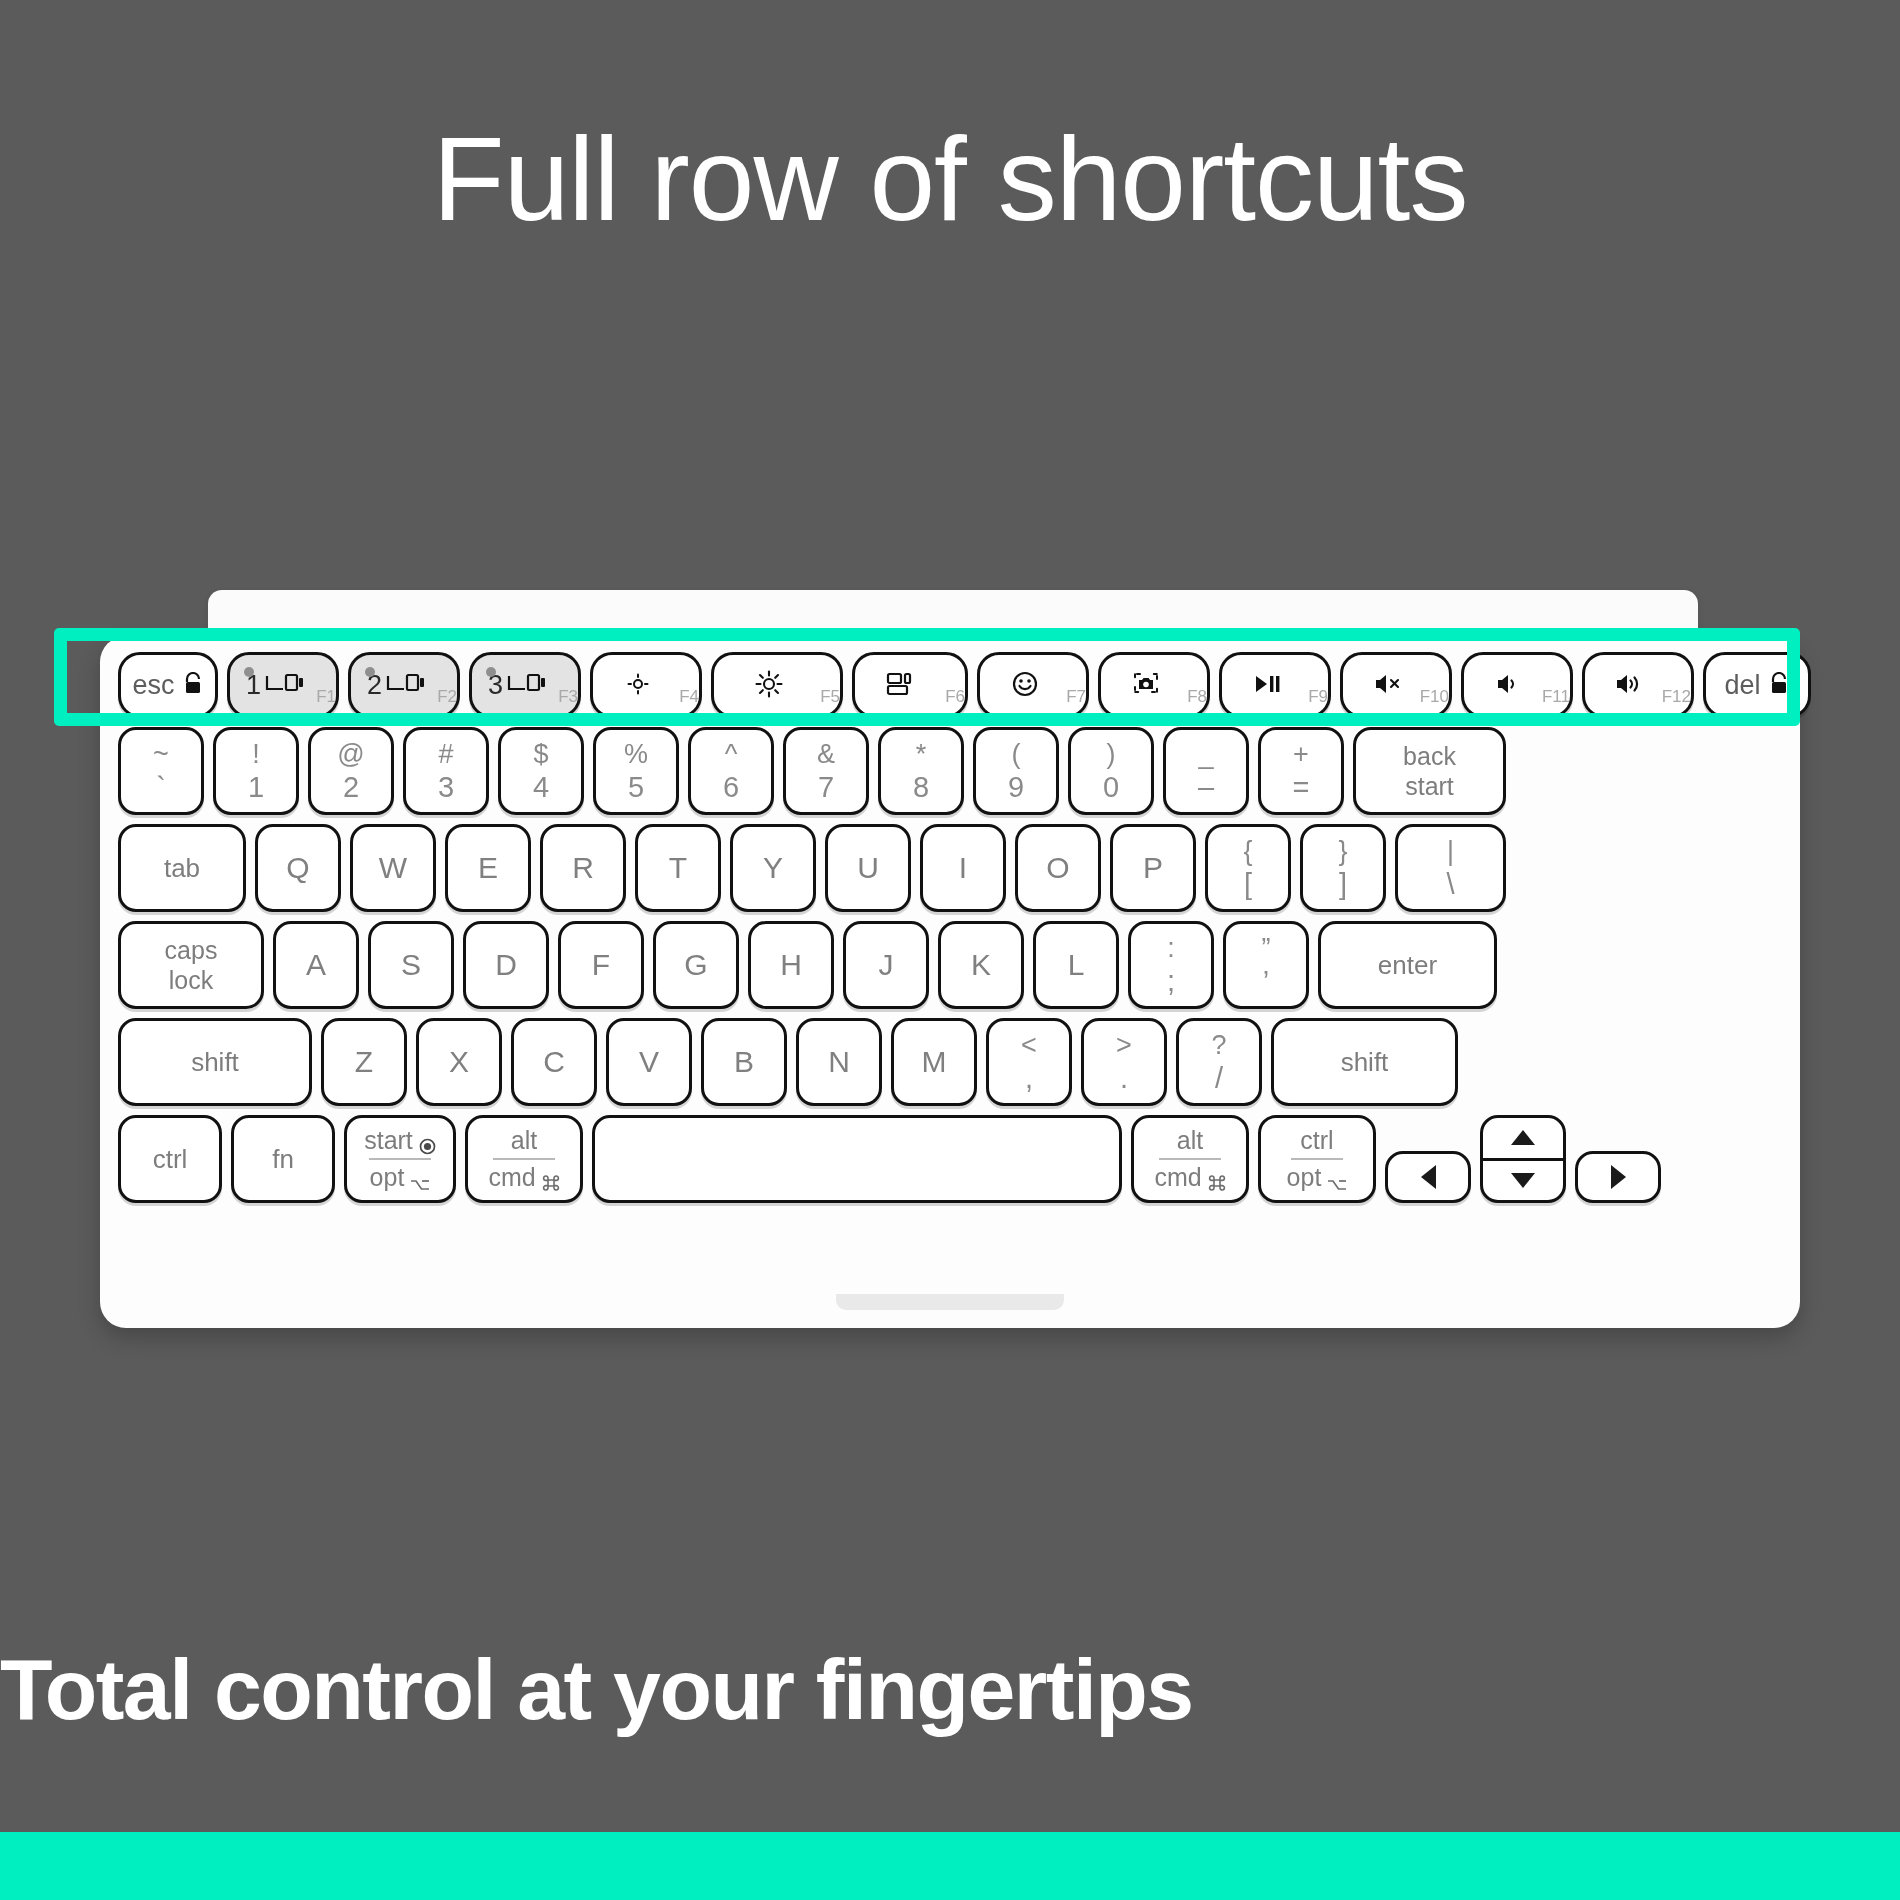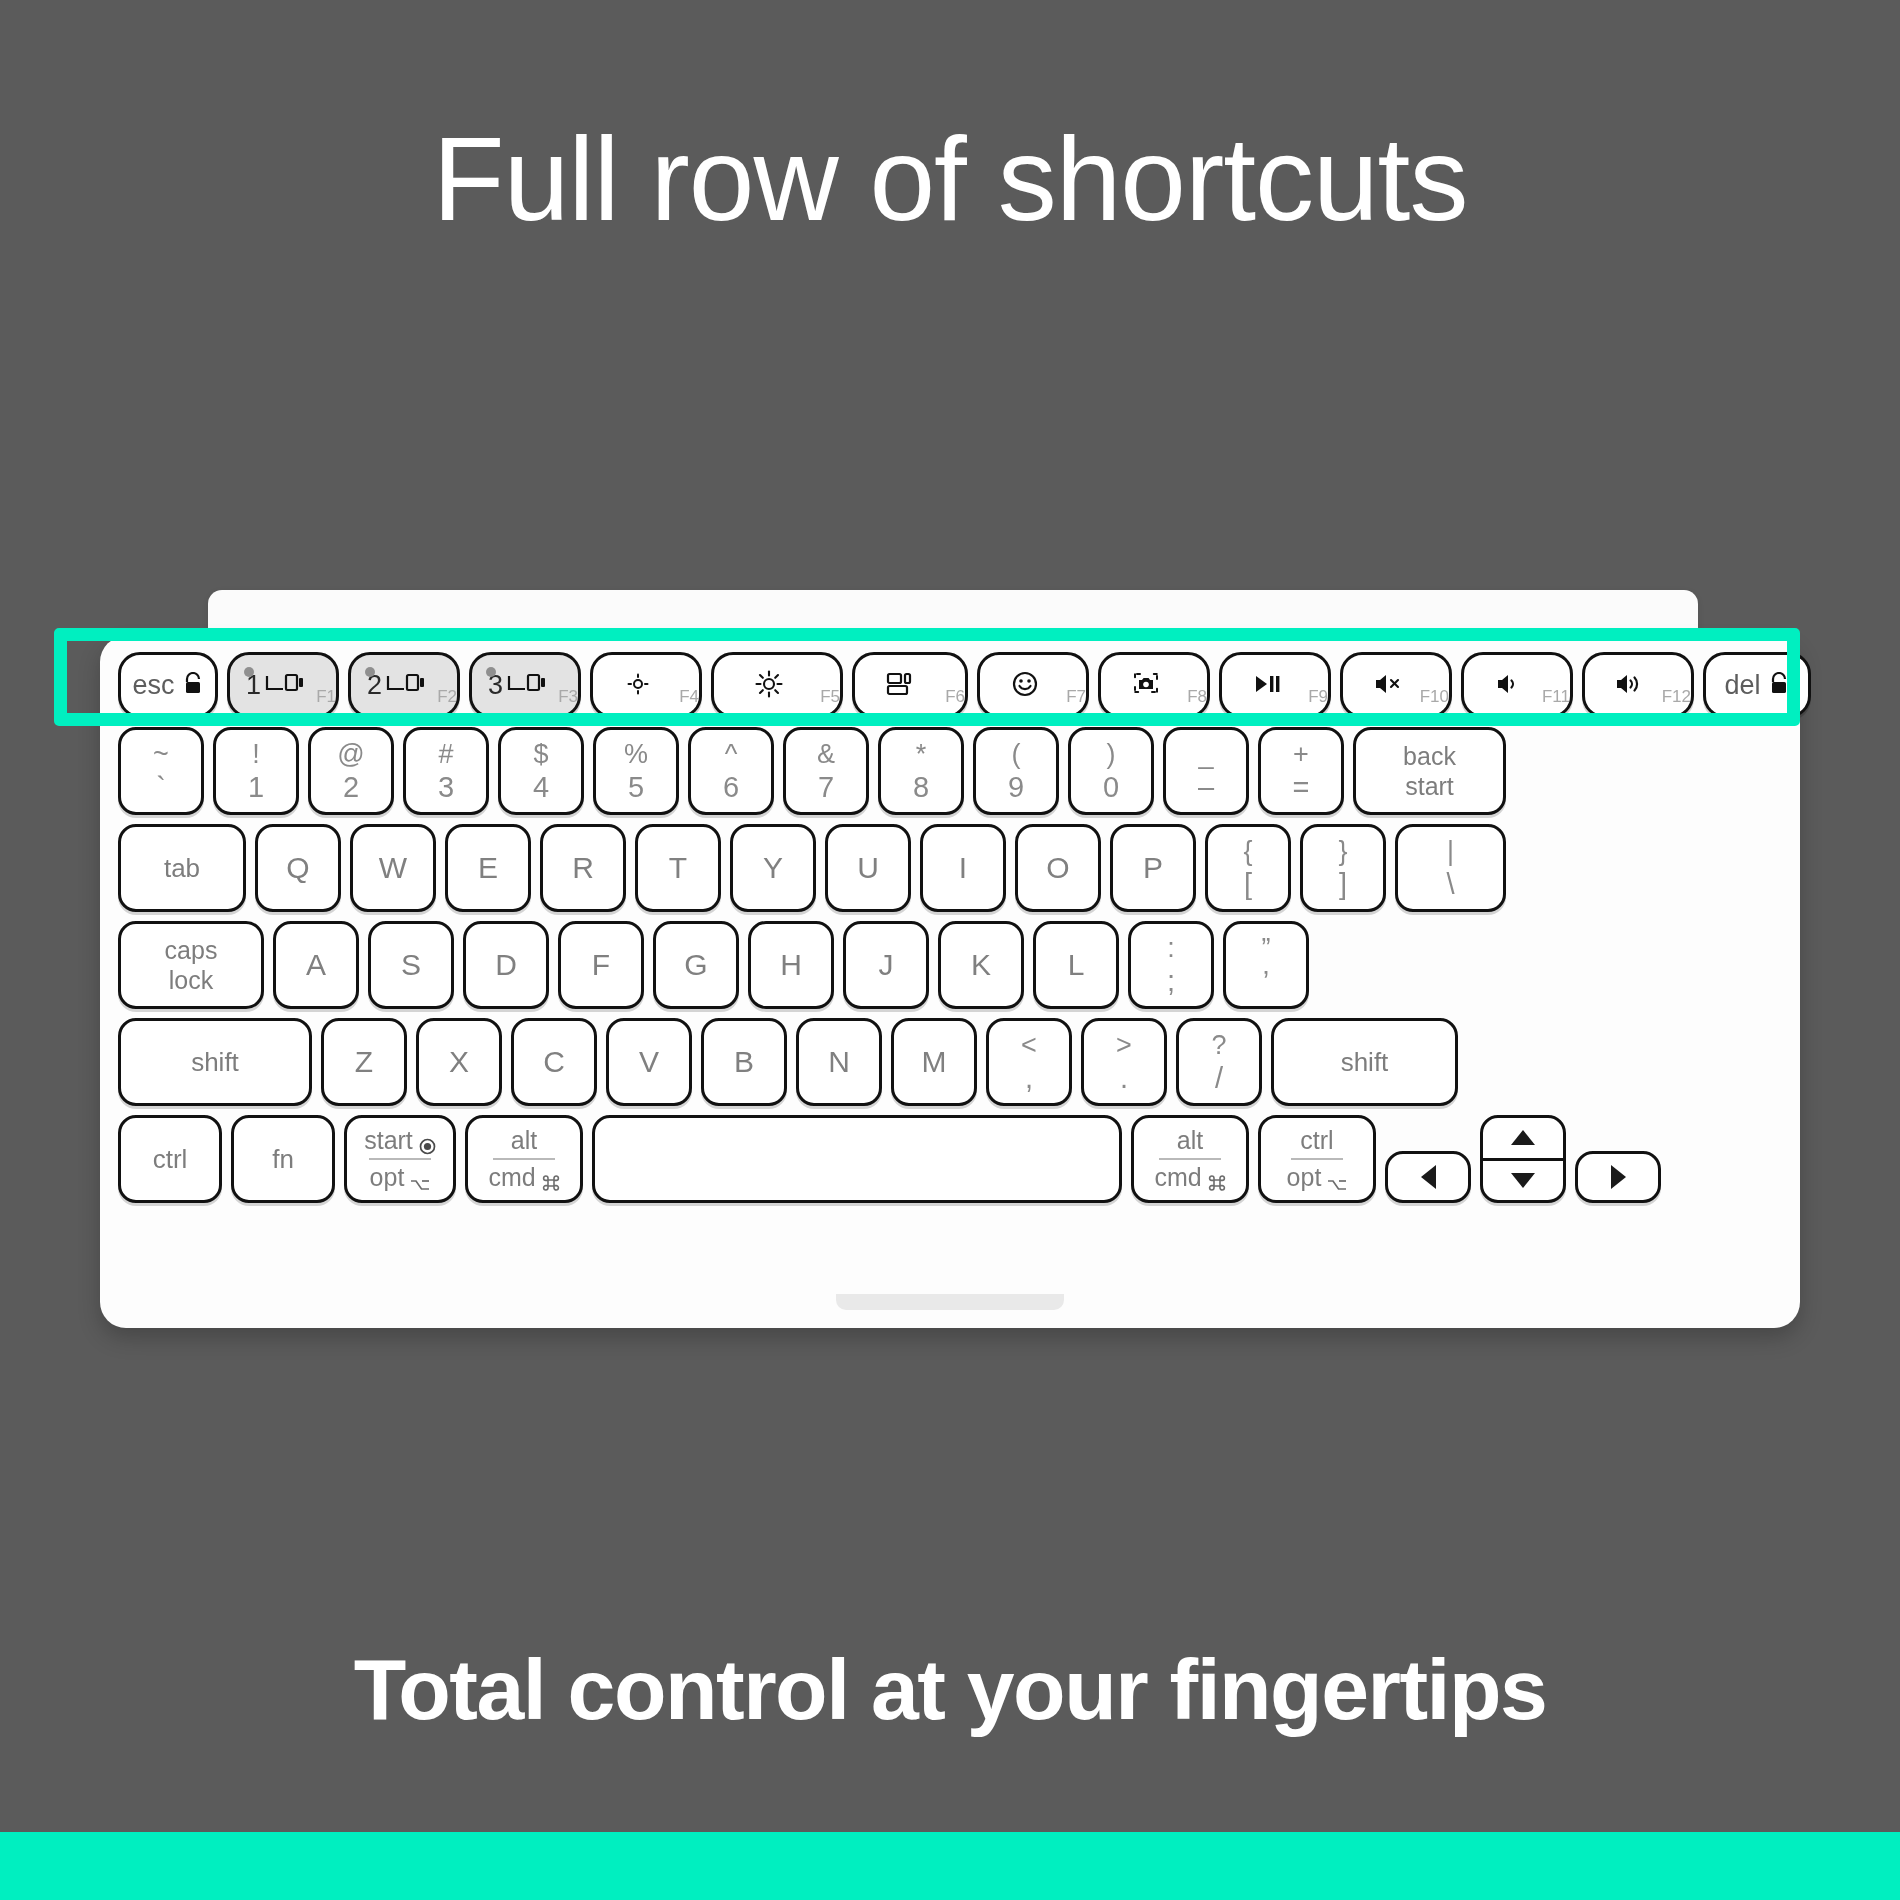--- a/index.html
+++ b/index.html
@@ -30,21 +30,20 @@
     line-height: 1.05;
     white-space: nowrap;
   }
 
   
   .caption {
     position: absolute;
     top: 1640px;
     left: 0;
     width: 1900px;
-    text-align: center;
     color: #ffffff;
     font-size: 86px;
     font-weight: 700;
     letter-spacing: -1.5px;
     white-space: nowrap;
   }
 
   
   .accent-bar {
     position: absolute;
@@ -656,20 +655,23 @@
           <span class="dual">
             <span class="top">:</span>
             <span class="bot">;</span>
           </span>
         </div>
       <div class="key u">
           <span class="dual">
             <span class="top">”</span>
             <span class="bot">’</span>
           </span>
+        </div>
+      <div class="key" style="width:179px">
+          <span class="word">enter</span>
         </div>
     </div>
 
     <div class="row">
       <div class="key" style="width:194px">
           <span class="word">shift</span>
         </div>
       <div class="key u">
           <span class="letter">Z</span>
         </div>

